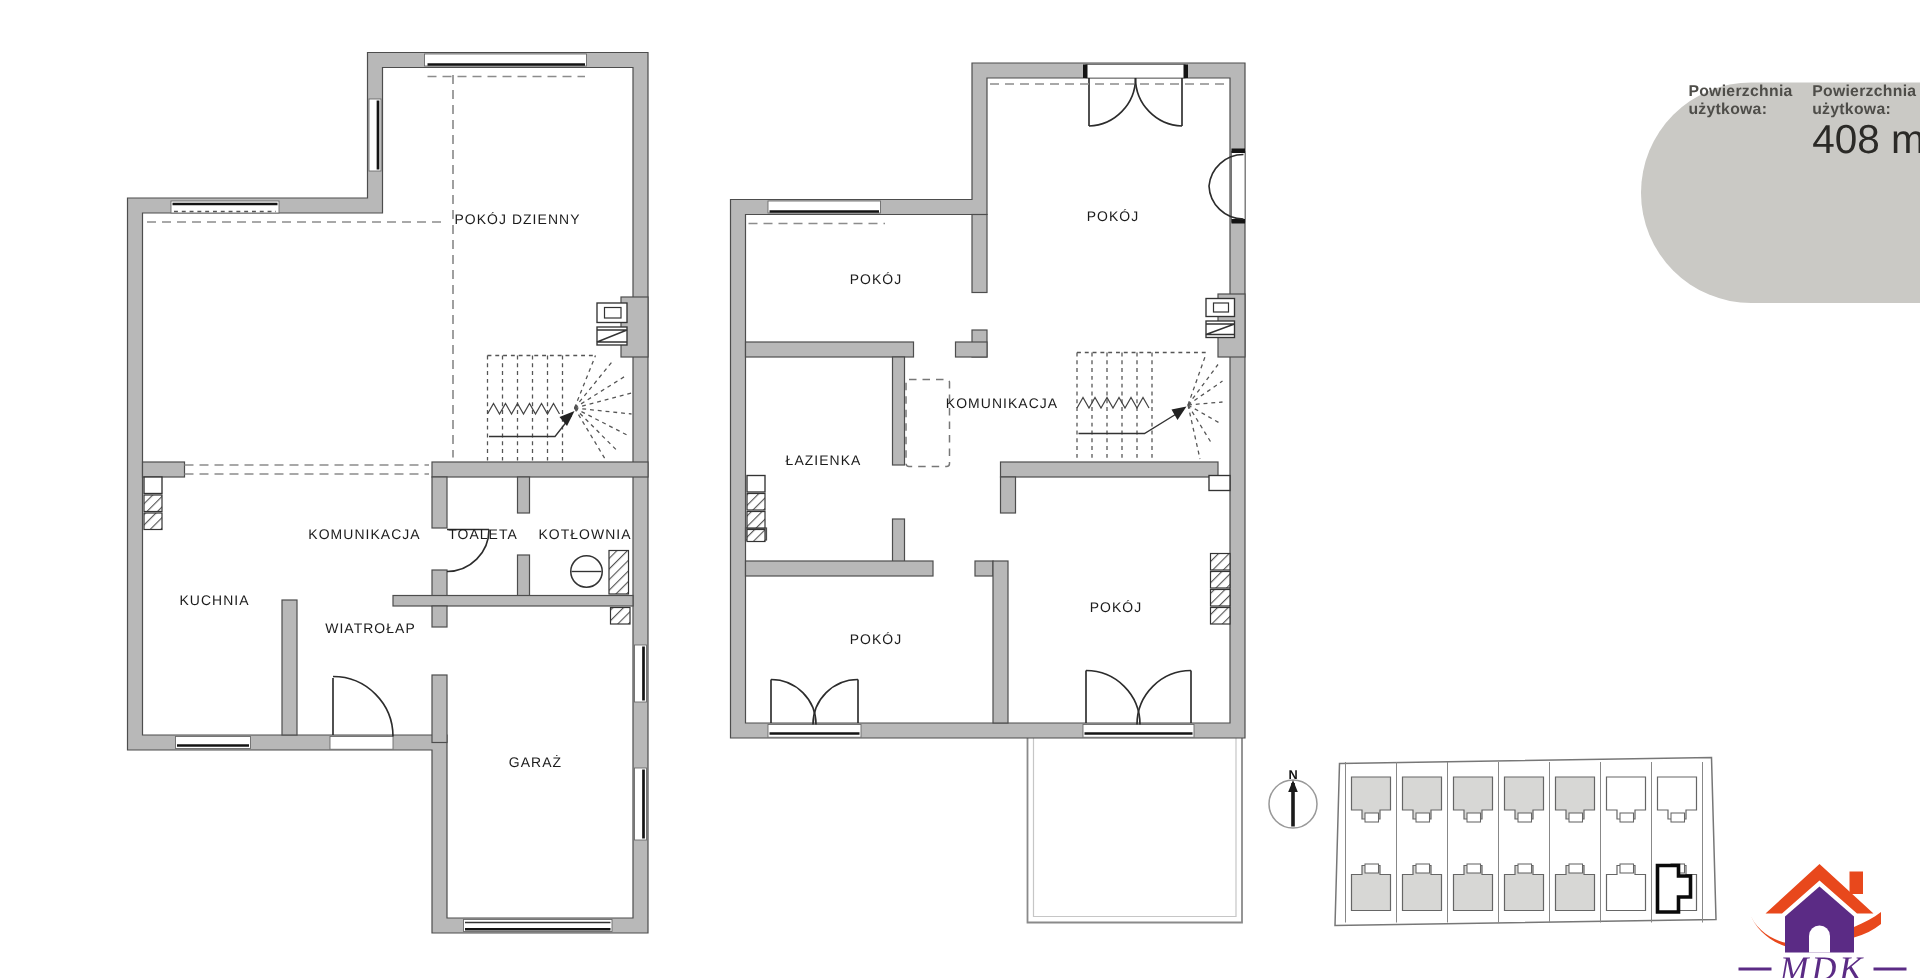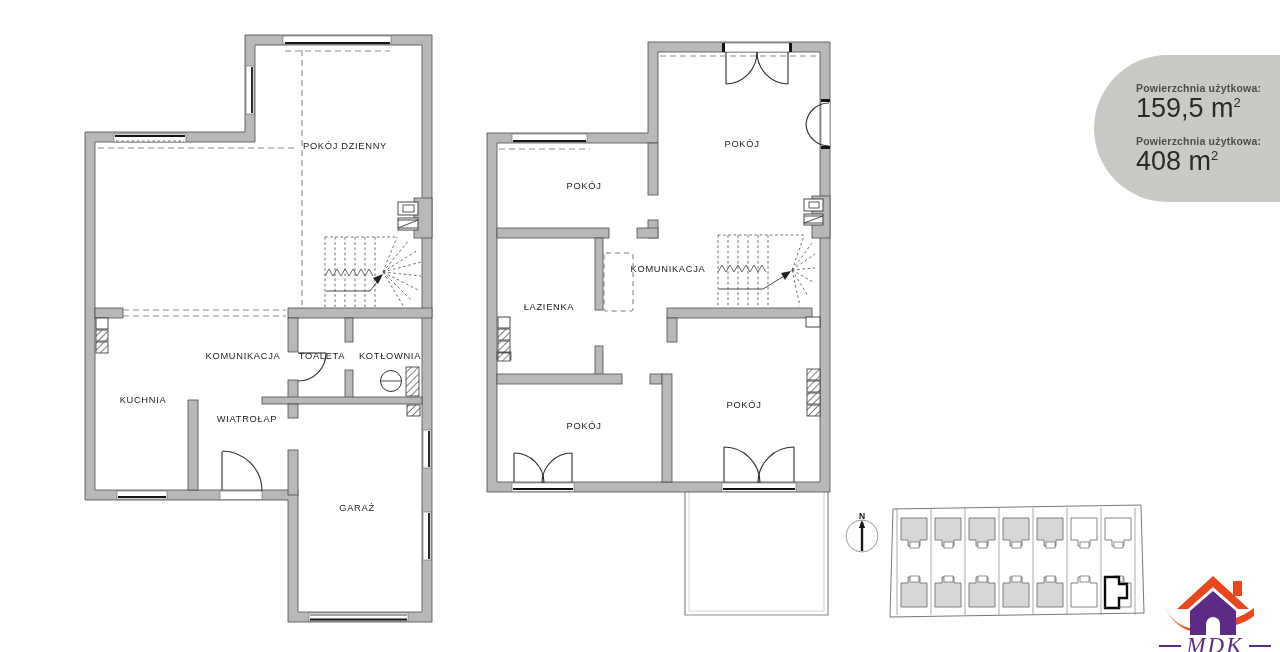--- a/index.html
+++ b/index.html
@@ -11,21 +11,21 @@
   .wall{fill:#b8b8b8;stroke:#4d4d4d;stroke-width:.8;}
   .win{fill:#ffffff;stroke:#6a6a6a;stroke-width:.6;}
   .blk{stroke:#141414;stroke-width:1.8;}
   .thin{stroke:#333;stroke-width:.9;fill:none;}
   .dashroof{stroke:#8c8c8c;stroke-width:1.1;stroke-dasharray:6 4;fill:none;}
   .dashst{stroke:#555;stroke-width:.85;stroke-dasharray:2.6 2.6;fill:none;}
   .fx{fill:#ffffff;stroke:#333;stroke-width:.9;}
   .door{stroke:#2c2c2c;stroke-width:1.1;fill:none;}
   
   #badge{position:absolute;top:55px;right:0;width:186px;height:147px;background:#cac9c5;
-         border-radius:74px 0 0 74px;display:flex;flex-direction:column;justify-content:center;
+         border-radius:74px 0 0 74px;display:flex;flex-direction:row;justify-content:center;
          padding-left:42px;box-sizing:border-box;gap:13px;}
   .badge-item .bl{font-size:10.5px;color:#4e4d49;font-weight:600;letter-spacing:.2px;}
   .badge-item .bv{font-size:27px;color:#2b2a27;font-weight:500;line-height:1.05;}
   .badge-item sup{font-size:13px;}
   
   #logo{position:absolute;left:1152px;top:572px;width:126px;text-align:center;font-style:italic;}
   #logo svg{display:block;margin:0 auto;}
   .mdk-row{display:flex;align-items:center;justify-content:center;gap:5px;margin-top:-4px;}
   .mdk-line{height:2px;background:#5b2b85;flex:1;max-width:22px;}
   .mdk-text{font-family:"Liberation Serif",serif;font-size:23px;color:#5b2b85;
@@ -308,21 +308,20 @@
           <path d="M1105,583 h7 v-6 h12 v6 h7 v24 h-26 Z" fill="#ffffff" stroke="#666" stroke-width="0.8"></path>
           <rect x="1114" y="576" width="9" height="6" fill="#fff" stroke="#666" stroke-width="0.7"></rect>
         </g>
     <path d="M1105,577 H1119 V584 H1127 V598 H1119 V608 H1105 Z" fill="#fff" stroke="#0a0a0a" stroke-width="2.4"></path>
   </g>
 </svg>
 
 <div id="badge">
   <div class="badge-item">
     <div class="bl">Powierzchnia użytkowa:</div>
-    <div class="bv"><span>159,5</span>&nbsp;<span>m</span><sup>2</sup></div>
   </div>
   <div class="badge-item">
     <div class="bl">Powierzchnia użytkowa:</div>
     <div class="bv"><span>408</span>&nbsp;<span>m</span><sup>2</sup></div>
   </div>
 </div>
 
 <div id="logo">
   <svg width="100" height="66" viewBox="0 0 100 66">
     <path d="M1,36 C8,54 28,62 52,55 C56,54 60,52 63,50 L63,58 C40,67 10,60 1,36 Z" fill="#e8481c"></path>

